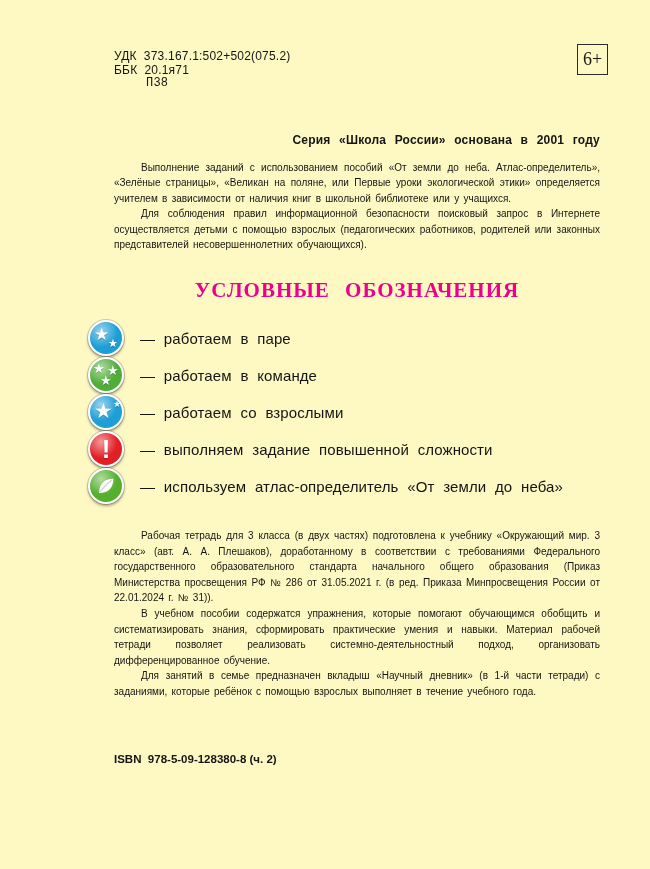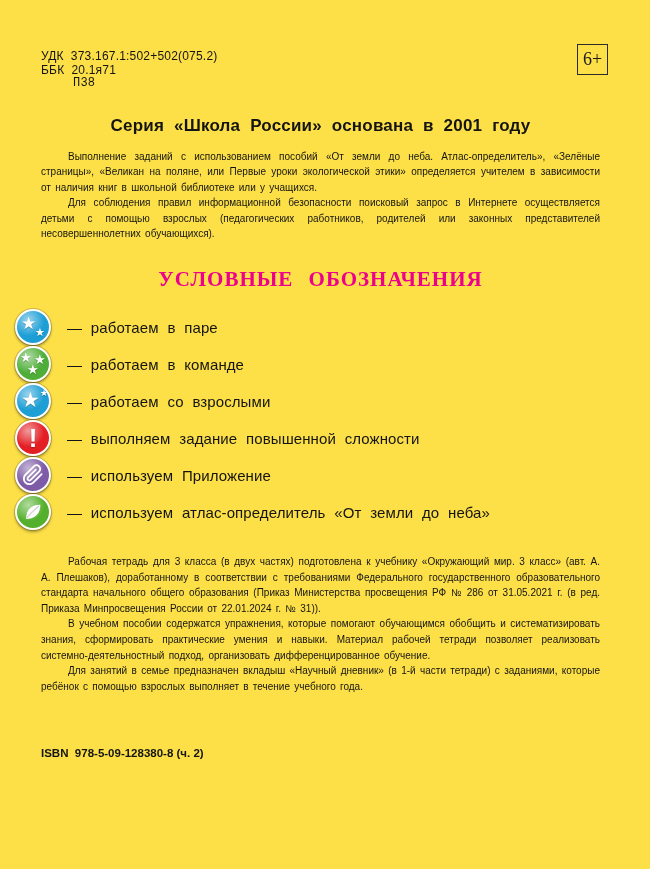--- a/index.html
+++ b/index.html
@@ -5,38 +5,38 @@
   * { margin:0; padding:0; box-sizing:border-box; }
   html,body { background:#ffffff; }
   body {
     width:650px; height:869px;
     font-family:"Liberation Sans", sans-serif;
     color:#141414;
     position:relative;
   }
   .page {
     width:650px; height:869px;
-    padding:50px 50px 0 41px;
+    padding:50px 50px 0 114px;
     overflow:hidden;
-    background:#fde047;
+    background:#fef9c3;
   }
   
   .top-row { display:flex; justify-content:space-between; align-items:flex-start; }
   .codes { font-size:12px; line-height:13.5px; letter-spacing:.2px; }
   .codes .code-line { white-space:pre; }
   .codes .p38 { margin-left:32px;font-family:Liberation Mono, monospace; }
   .age-badge {
     width:31px; height:31px; margin-top:-6px; margin-right:-8px;
     border:1.6px solid #2b2b2b;
     display:flex; align-items:center; justify-content:center;
     font-family:"Liberation Serif", serif; font-size:18px; color:#1a1a1a;
   }
   .series {
-    text-align:center; font-weight:bold; font-size:17px;
-    margin-top:25px; word-spacing:5px; letter-spacing:.2px;
+    text-align:right; font-weight:bold; font-size:12px;
+    margin-top:42px; word-spacing:5px; letter-spacing:.2px;
   }
   .par {
     font-size:10px; line-height:15.6px;
     text-align:justify; text-indent:27px;
     word-spacing:1.5px;
   }
   .par.first { margin-top:13px; }
   .legend-title {
     text-align:center; font-size:21px; font-weight:bold;
     color:var(--c,#ec008c);
@@ -127,28 +127,20 @@
       <span class="legend-label">— работаем со взрослыми</span>
     </div>
 
     <div class="legend-row">
       <span class="licon" style="--c: #e31e24;">
         <span class="excl">!</span>
       </span>
       <span class="legend-label">— выполняем задание повышенной сложности</span>
     </div>
 
-    <div class="legend-row">
-      <span class="licon" style="--c: #7d5ba6;">
-        <svg width="22" height="22" viewBox="0 0 24 24" fill="none" stroke="#ffffff" stroke-width="2" stroke-linecap="round" stroke-linejoin="round">
-          <path d="M21.44 11.05l-9.19 9.19a6 6 0 0 1-8.49-8.49l9.19-9.19a4 4 0 0 1 5.66 5.66l-9.2 9.19a2 2 0 0 1-2.83-2.83l8.49-8.48"></path>
-        </svg>
-      </span>
-      <span class="legend-label">— используем Приложение</span>
-    </div>
 
     <div class="legend-row">
       <span class="licon" style="--c: #54b02c;">
         <svg width="22" height="22" viewBox="0 0 24 24">
           <path d="M20 4 C10 4 4.5 9.5 4.5 19.5 C14.5 19.5 20 14 20 4 Z" fill="#ffffff"></path>
           <path d="M5.5 18.5 C9 13.5 13.5 9.5 18.5 5.5" fill="none" stroke="rgba(0,0,0,0.18)" stroke-width="1.4"></path>
         </svg>
       </span>
       <span class="legend-label">— используем атлас-определитель «От земли до неба»</span>
     </div>

